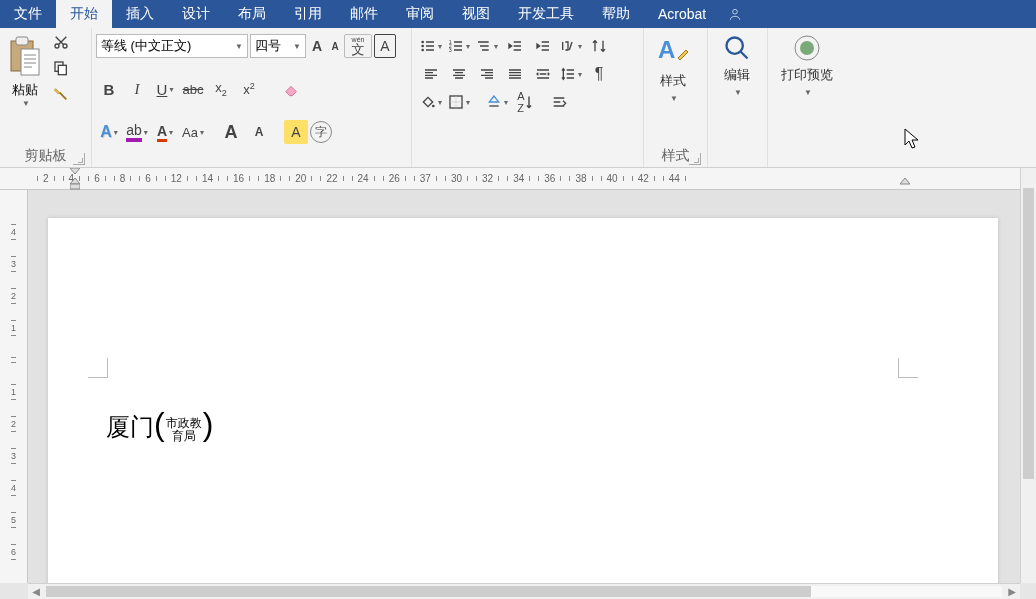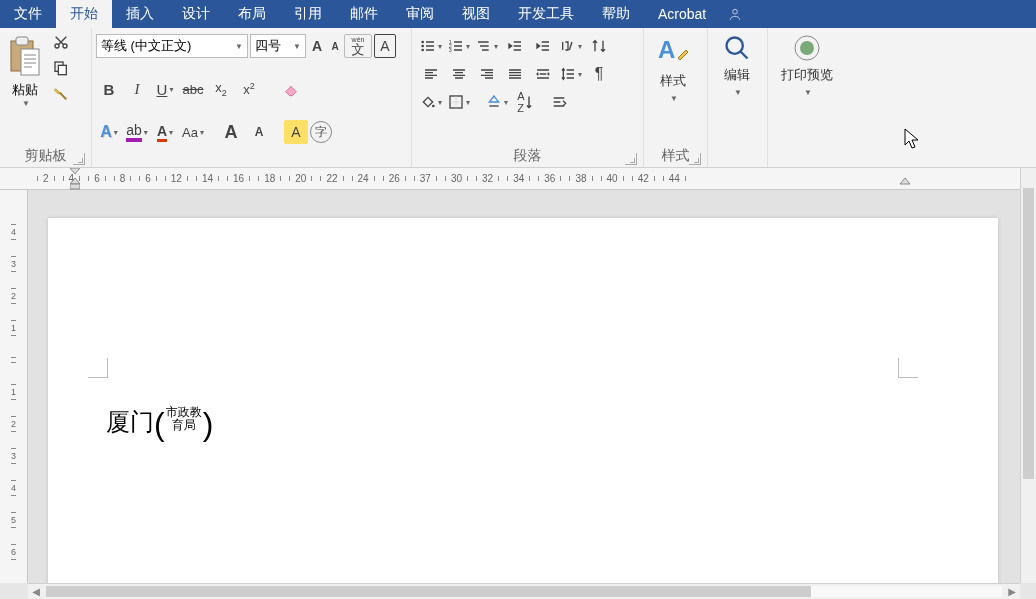--- a/index.html
+++ b/index.html
@@ -46,21 +46,21 @@
 .ruler-v { position: absolute; top: 190px; left: 0; width: 28px; bottom: 16px; background: #f5f5f5; border-right: 1px solid #c8c8c8; font-size: 9px; color:#666; display:flex; flex-direction:column; align-items:center; padding-top: 30px; gap: 8px;}
 .ruler-tab { position:absolute; top:170px; left:4px; width:18px; height:18px; background:#fff; border:1px solid #bbb; display:flex; align-items:center; justify-content:center; }
 .ruler-tab svg { width:10px; height:10px; stroke:#555; fill:none; stroke-width:2; }
 
 .workspace { position: absolute; top: 190px; left: 28px; right: 0; bottom: 16px; background: #e2e2e2; overflow: hidden; }
 .page { position: absolute; top: 28px; left: 20px; width: 950px; height: 600px; background: #fff; box-shadow: 0 0 4px rgba(0,0,0,.15); }
 .margin-mark { position:absolute; width:20px; height:20px; border:1px solid #bbb; }
 .margin-mark.tl { top:140px; left:40px; border-right:none; border-bottom:none; transform: rotate(180deg);}
 .margin-mark.tr { top:140px; right:80px; border-left:none; border-bottom:none; transform: rotate(180deg);}
 
-.doc-content { position:absolute; top: 188px; left: 58px; font-family: "SimSun", serif; font-size: 24px; color:#000; display:flex; align-items:flex-start; }
+.doc-content { position:absolute; top: 188px; left: 58px; font-family: "SimSun", serif; font-size: 24px; color:#000; display:flex; align-items:flex-end; }
 .bracket { font-size: 32px; }
 .stack { display:inline-flex; flex-direction:column; font-size:12px; line-height:1.1; align-items:center; margin: 0 1px;}
 
 .hscroll { position:absolute; left:28px; right:16px; bottom:0; height:16px; background:#f0f0f0; border-top:1px solid #d0d0d0; }
 .hscroll .track { position:absolute; left:18px; right:18px; top:2px; bottom:2px; background:#f8f8f8; }
 .hscroll .thumb { position:absolute; left:0; width:80%; top:0; bottom:0; background:#cdcdcd; }
 .hscroll .arrow { position:absolute; top:0; bottom:0; width:16px; display:flex; align-items:center; justify-content:center; color:#888; font-size:10px; }
 .vscroll { position:absolute; right:0; top:168px; bottom:16px; width:16px; background:#f0f0f0; border-left:1px solid #d0d0d0; }
 .vscroll .thumb { position:absolute; top:20px; height:70%; left:2px; right:2px; background:#cdcdcd; }
 
@@ -333,21 +333,20 @@
             </svg>
           </div>
         <div style="width:4px"></div>
         <div class="iconbtn">
             <svg viewBox="0 0 24 24">
               <path d="M4 6h16M4 12h10M4 18h16M18 10l4 4-4 4" stroke="#444" stroke-width="2" fill="none"></path>
             </svg>
           </div>
       </div>
     </div>
-    <div class="group-label"><span>段落</span><span class="launcher"></span></div>
   </div>
 
   <div class="group" style="width:64px">
     <div class="group-body">
       <div class="bigbtn">
         <svg width="34" height="34" viewBox="0 0 34 34">
             <text x="2" y="24" font-size="24" font-weight="bold" fill="#4a90d9">A</text>
             <path d="M22 24l8-8 2 2-8 8z" fill="#f4c44a" stroke="#a07a20"></path>
           </svg>
         <span class="lbl">样式</span>

